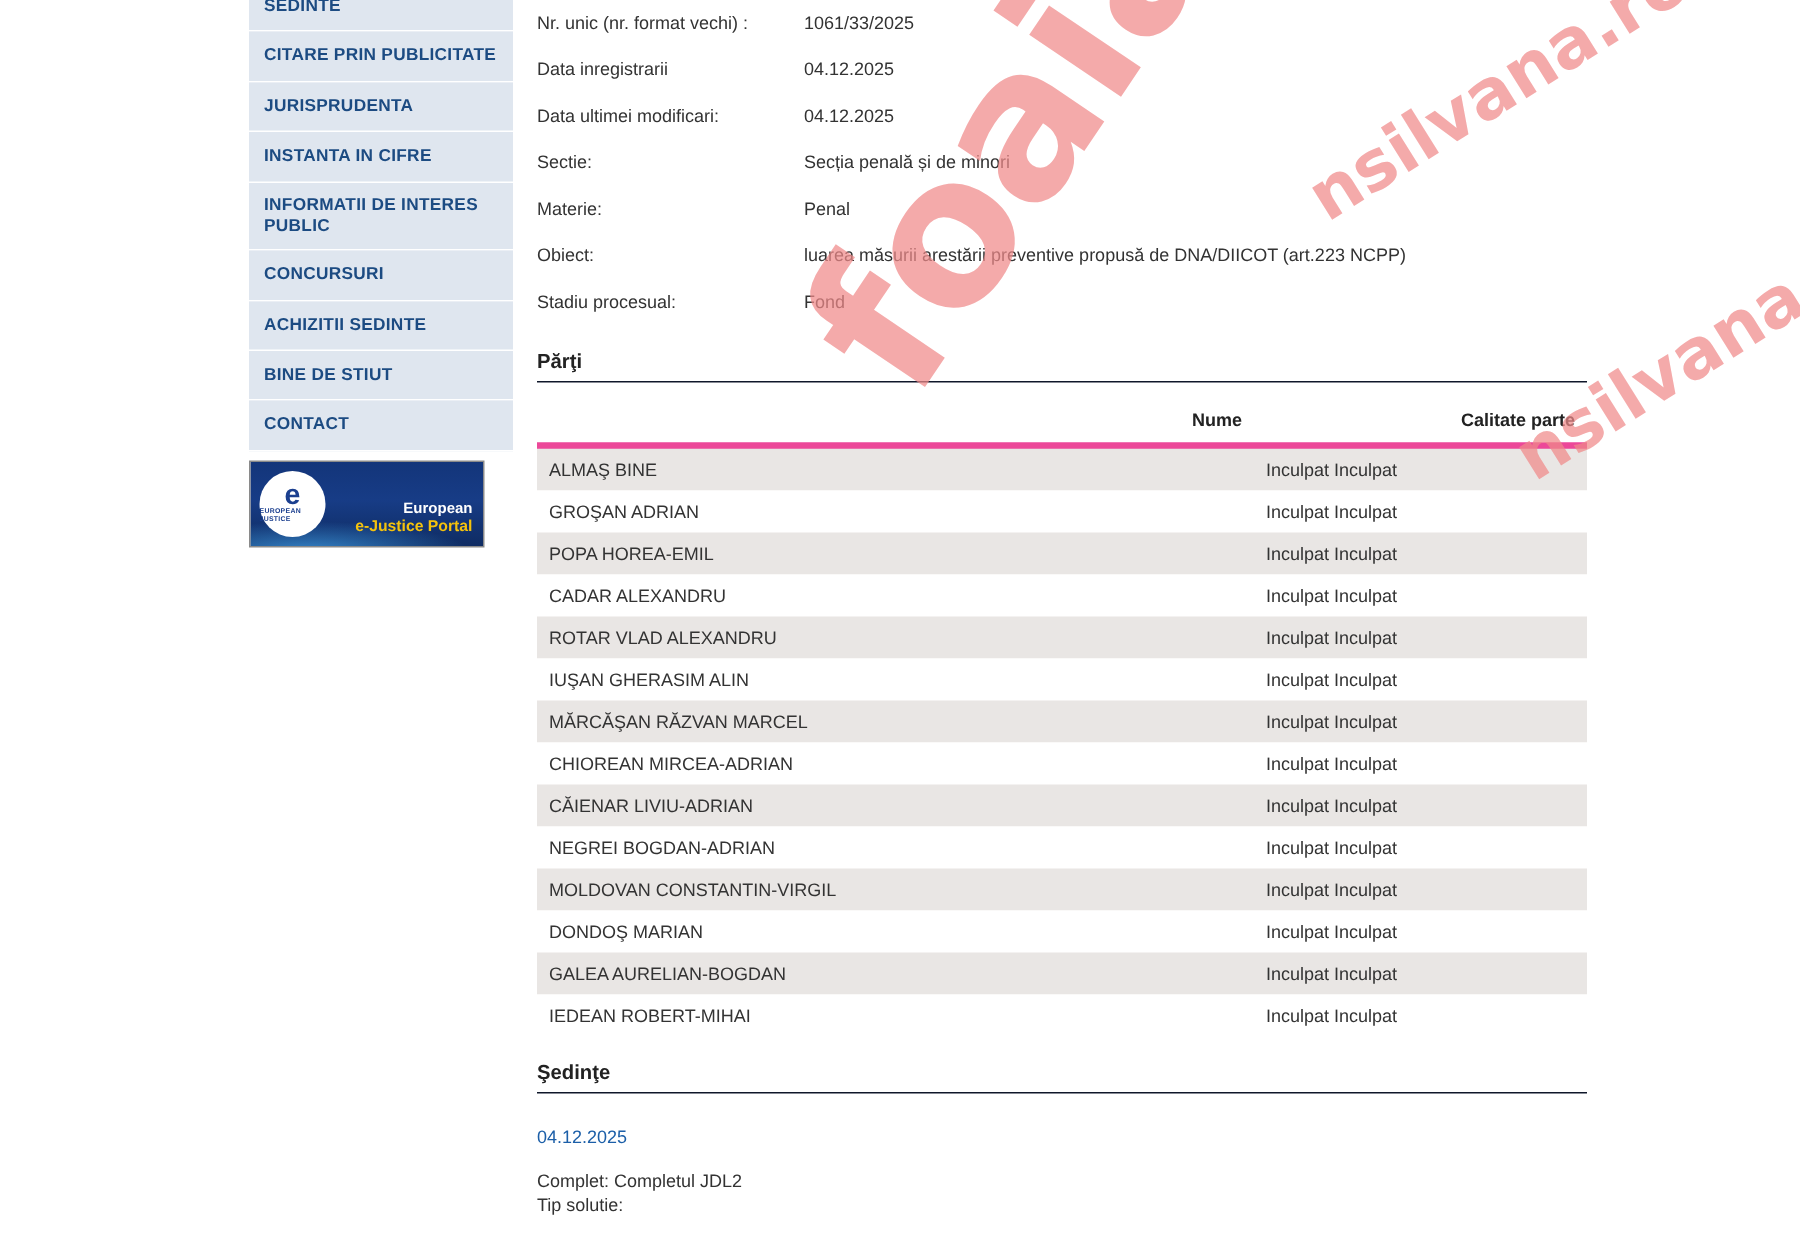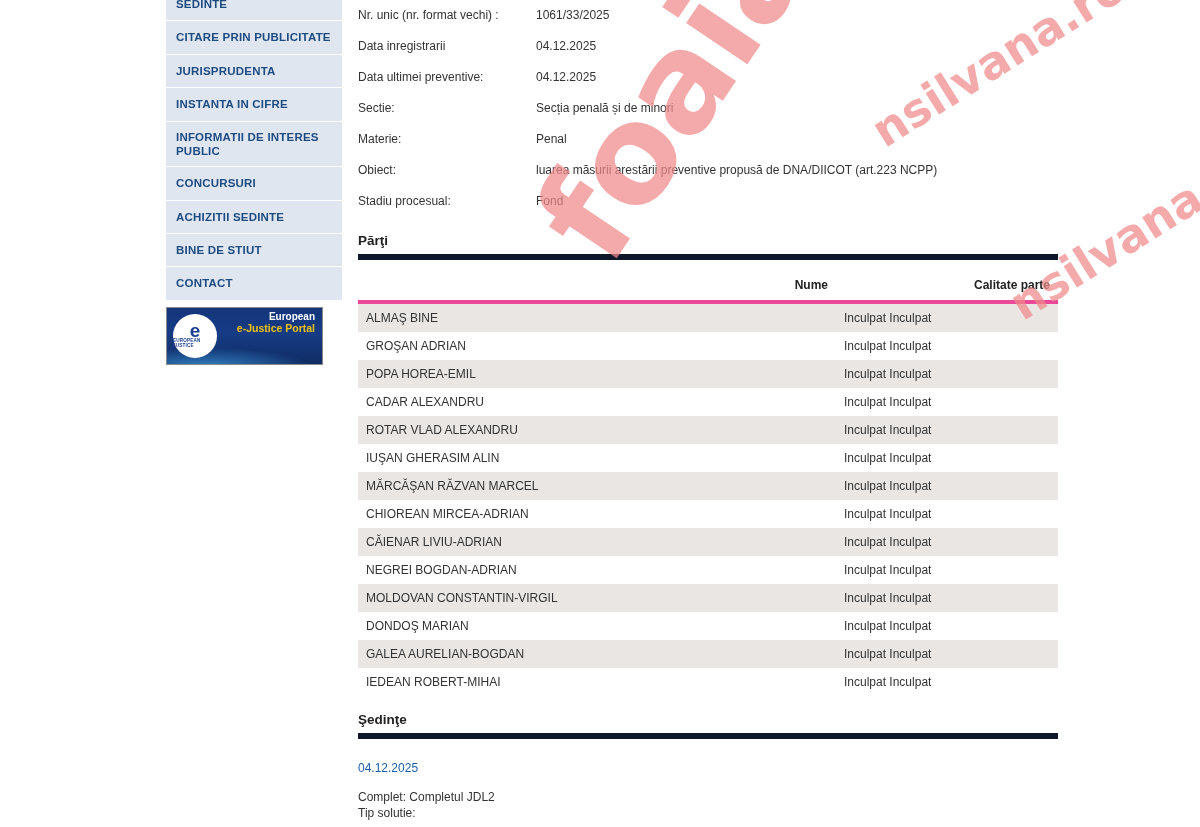--- a/index.html
+++ b/index.html
@@ -68,21 +68,21 @@
   }
   .ejustice-logo .sub {
     font-size: 4.6px;
     font-weight: bold;
     color: #1b3f8f;
     letter-spacing: 0.2px;
   }
   .ejustice-text {
     position: absolute;
     right: 7px;
-    top: 3px;
+    top: 26px;
     text-align: right;
     color: #ffffff;
     margin-left: 27px;
   }
   .ejustice-text .l1 {
     font-size: 10px;
     font-weight: bold;
   }
   .ejustice-text .l2 {
     font-size: 10.5px;
@@ -120,21 +120,21 @@
     width: 178px;
     white-space: nowrap;
   }
 
   .section-title {
     font-size: 13.5px;
     font-weight: bold;
     color: #222222;
     margin-top: 16px;
     padding-bottom: 6px;
-    border-bottom: 6px solid #0f172a;
+    border-bottom: 1px solid #0f172a;
     width: 700px;
   }
 
   .parties {
     width: 700px;
     border-collapse: collapse;
     font-size: 12px;
     margin-top: 12px;
   }
   .parties th {
@@ -255,21 +255,21 @@
     <tbody>
       <tr>
         <td class="label">Nr. unic (nr. format vechi) :</td>
         <td class="value">1061/33/2025</td>
       </tr>
       <tr>
         <td class="label">Data inregistrarii</td>
         <td class="value">04.12.2025</td>
       </tr>
       <tr>
-        <td class="label">Data ultimei preventive:</td>
+        <td class="label">Data ultimei modificari:</td>
         <td class="value">04.12.2025</td>
       </tr>
       <tr>
         <td class="label">Sectie:</td>
         <td class="value">Secția penală și de minori</td>
       </tr>
       <tr>
         <td class="label">Materie:</td>
         <td class="value">Penal</td>
       </tr>

